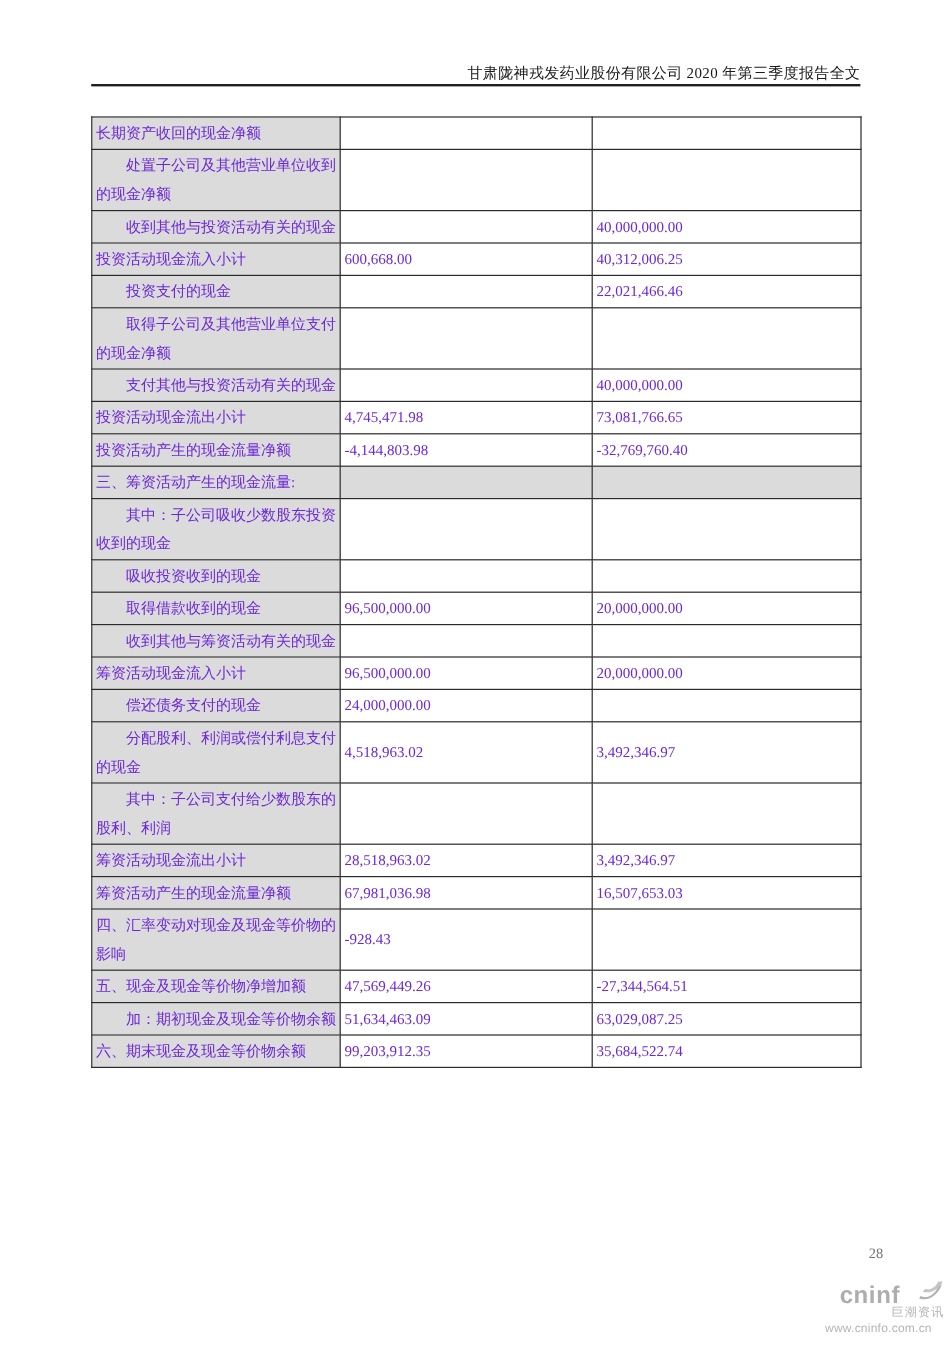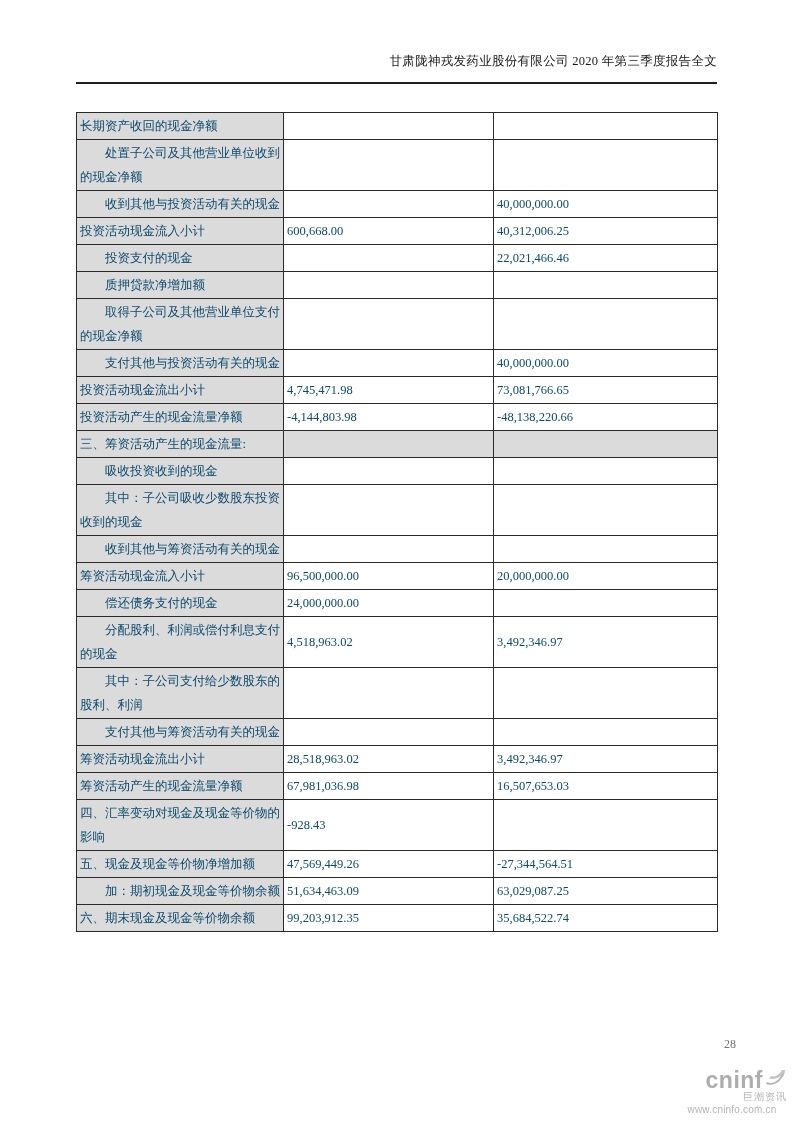--- a/index.html
+++ b/index.html
@@ -4,26 +4,26 @@
 <style>
   html,body{margin:0;padding:0;}
   body{
     width:793px;height:1122px;position:relative;background:#ffffff;
     font-family:"Liberation Serif","DejaVu Serif",serif;color:#111;
     overflow:hidden;
   }
   .hdr{
     position:absolute;left:76px;top:53px;width:641px;
     text-align:right;font-size:12.5px;letter-spacing:.3px;color:#1a1a1a;
-    padding-bottom:12px;border-bottom:2px solid #1f1f1f;
+    padding-bottom:0;border-bottom:2px solid #1f1f1f;
   }
   table.fin{
-    position:absolute;left:76px;top:112px;width:641px;
+    position:absolute;left:76px;top:97px;width:641px;
     border-collapse:collapse;table-layout:fixed;
-    font-size:12.5px;color:#0c4a6e;
+    font-size:12.5px;color:#6d28d9;
   }
   table.fin td{
     border:1px solid #2a2a2a;
     line-height:24px;padding:1px 3px;vertical-align:middle;
     overflow:hidden;
   }
   td.lbl{background:#dbdbdb;text-align:left;word-break:break-all;}
   td.lbl.ind{text-indent:2em;margin-top:40px;}
   td.num{background:#ffffff;text-align:left;padding-right:6px;
     font-family:"Liberation Serif","DejaVu Serif",serif;}
@@ -31,22 +31,22 @@
   .pageno{
     position:absolute;top:1037px;right:57px;
     font-size:12px;color:#737373;text-align:right;
   }
   .logo{
     position:absolute;top:1068px;right:6px;width:110px;
     text-align:right;color:#b0b0b0;line-height:1.1;
     font-family:"Liberation Sans","DejaVu Sans",sans-serif;
   }
   .logo .brand{
-    font-size:23px;font-weight:bold;letter-spacing:.5px;color:#adadad;
-    display:inline-flex;align-items:center;gap:1px;
+    font-size:20px;font-weight:bold;letter-spacing:.5px;color:#adadad;
+    display:inline-flex;align-items:center;gap:14px;
   }
   .logo .sub{font-size:10px;color:#b4b4b4;margin-top:-2px;letter-spacing:1px;}
   .logo .url{font-size:10px;color:#b4b4b4;margin-top:2px;letter-spacing:.2px;text-align:center;}
   .swoosh{display:inline-block;vertical-align:middle;margin-left:1px;}
 </style>
 </head>
 <body>
 
 <div class="hdr">甘肃陇神戎发药业股份有限公司 2020 年第三季度报告全文</div>
 
@@ -76,58 +76,58 @@
         <td class="lbl">投资活动现金流入小计</td>
         <td class="num">600,668.00</td>
         <td class="num">40,312,006.25</td>
       </tr>
     <tr>
         <td class="lbl ind">投资支付的现金</td>
         <td class="num"></td>
         <td class="num">22,021,466.46</td>
       </tr>
     <tr>
-        <td class="lbl ind">质押贷款净增加额</td>
-        <td class="num"></td>
-        <td class="num"></td>
-      </tr>
-    <tr>
         <td class="lbl ind">取得子公司及其他营业单位支付的现金净额</td>
         <td class="num"></td>
         <td class="num"></td>
       </tr>
     <tr>
         <td class="lbl ind">支付其他与投资活动有关的现金</td>
         <td class="num"></td>
         <td class="num">40,000,000.00</td>
       </tr>
     <tr>
         <td class="lbl">投资活动现金流出小计</td>
         <td class="num">4,745,471.98</td>
         <td class="num">73,081,766.65</td>
       </tr>
     <tr>
         <td class="lbl">投资活动产生的现金流量净额</td>
         <td class="num">-4,144,803.98</td>
-        <td class="num">-48,138,220.66</td>
+        <td class="num">-32,769,760.40</td>
       </tr>
     <tr class="sec">
         <td class="lbl">三、筹资活动产生的现金流量:</td>
+        <td class="num"></td>
+        <td class="num"></td>
+      </tr>
+    <tr>
+        <td class="lbl ind">其中：子公司吸收少数股东投资收到的现金</td>
         <td class="num"></td>
         <td class="num"></td>
       </tr>
     <tr>
         <td class="lbl ind">吸收投资收到的现金</td>
         <td class="num"></td>
         <td class="num"></td>
       </tr>
     <tr>
-        <td class="lbl ind">其中：子公司吸收少数股东投资收到的现金</td>
-        <td class="num"></td>
-        <td class="num"></td>
+        <td class="lbl ind">取得借款收到的现金</td>
+        <td class="num">96,500,000.00</td>
+        <td class="num">20,000,000.00</td>
       </tr>
     <tr>
         <td class="lbl ind">收到其他与筹资活动有关的现金</td>
         <td class="num"></td>
         <td class="num"></td>
       </tr>
     <tr>
         <td class="lbl">筹资活动现金流入小计</td>
         <td class="num">96,500,000.00</td>
         <td class="num">20,000,000.00</td>
@@ -137,25 +137,20 @@
         <td class="num">24,000,000.00</td>
         <td class="num"></td>
       </tr>
     <tr>
         <td class="lbl ind">分配股利、利润或偿付利息支付的现金</td>
         <td class="num">4,518,963.02</td>
         <td class="num">3,492,346.97</td>
       </tr>
     <tr>
         <td class="lbl ind">其中：子公司支付给少数股东的股利、利润</td>
-        <td class="num"></td>
-        <td class="num"></td>
-      </tr>
-    <tr>
-        <td class="lbl ind">支付其他与筹资活动有关的现金</td>
         <td class="num"></td>
         <td class="num"></td>
       </tr>
     <tr>
         <td class="lbl">筹资活动现金流出小计</td>
         <td class="num">28,518,963.02</td>
         <td class="num">3,492,346.97</td>
       </tr>
     <tr>
         <td class="lbl">筹资活动产生的现金流量净额</td>

